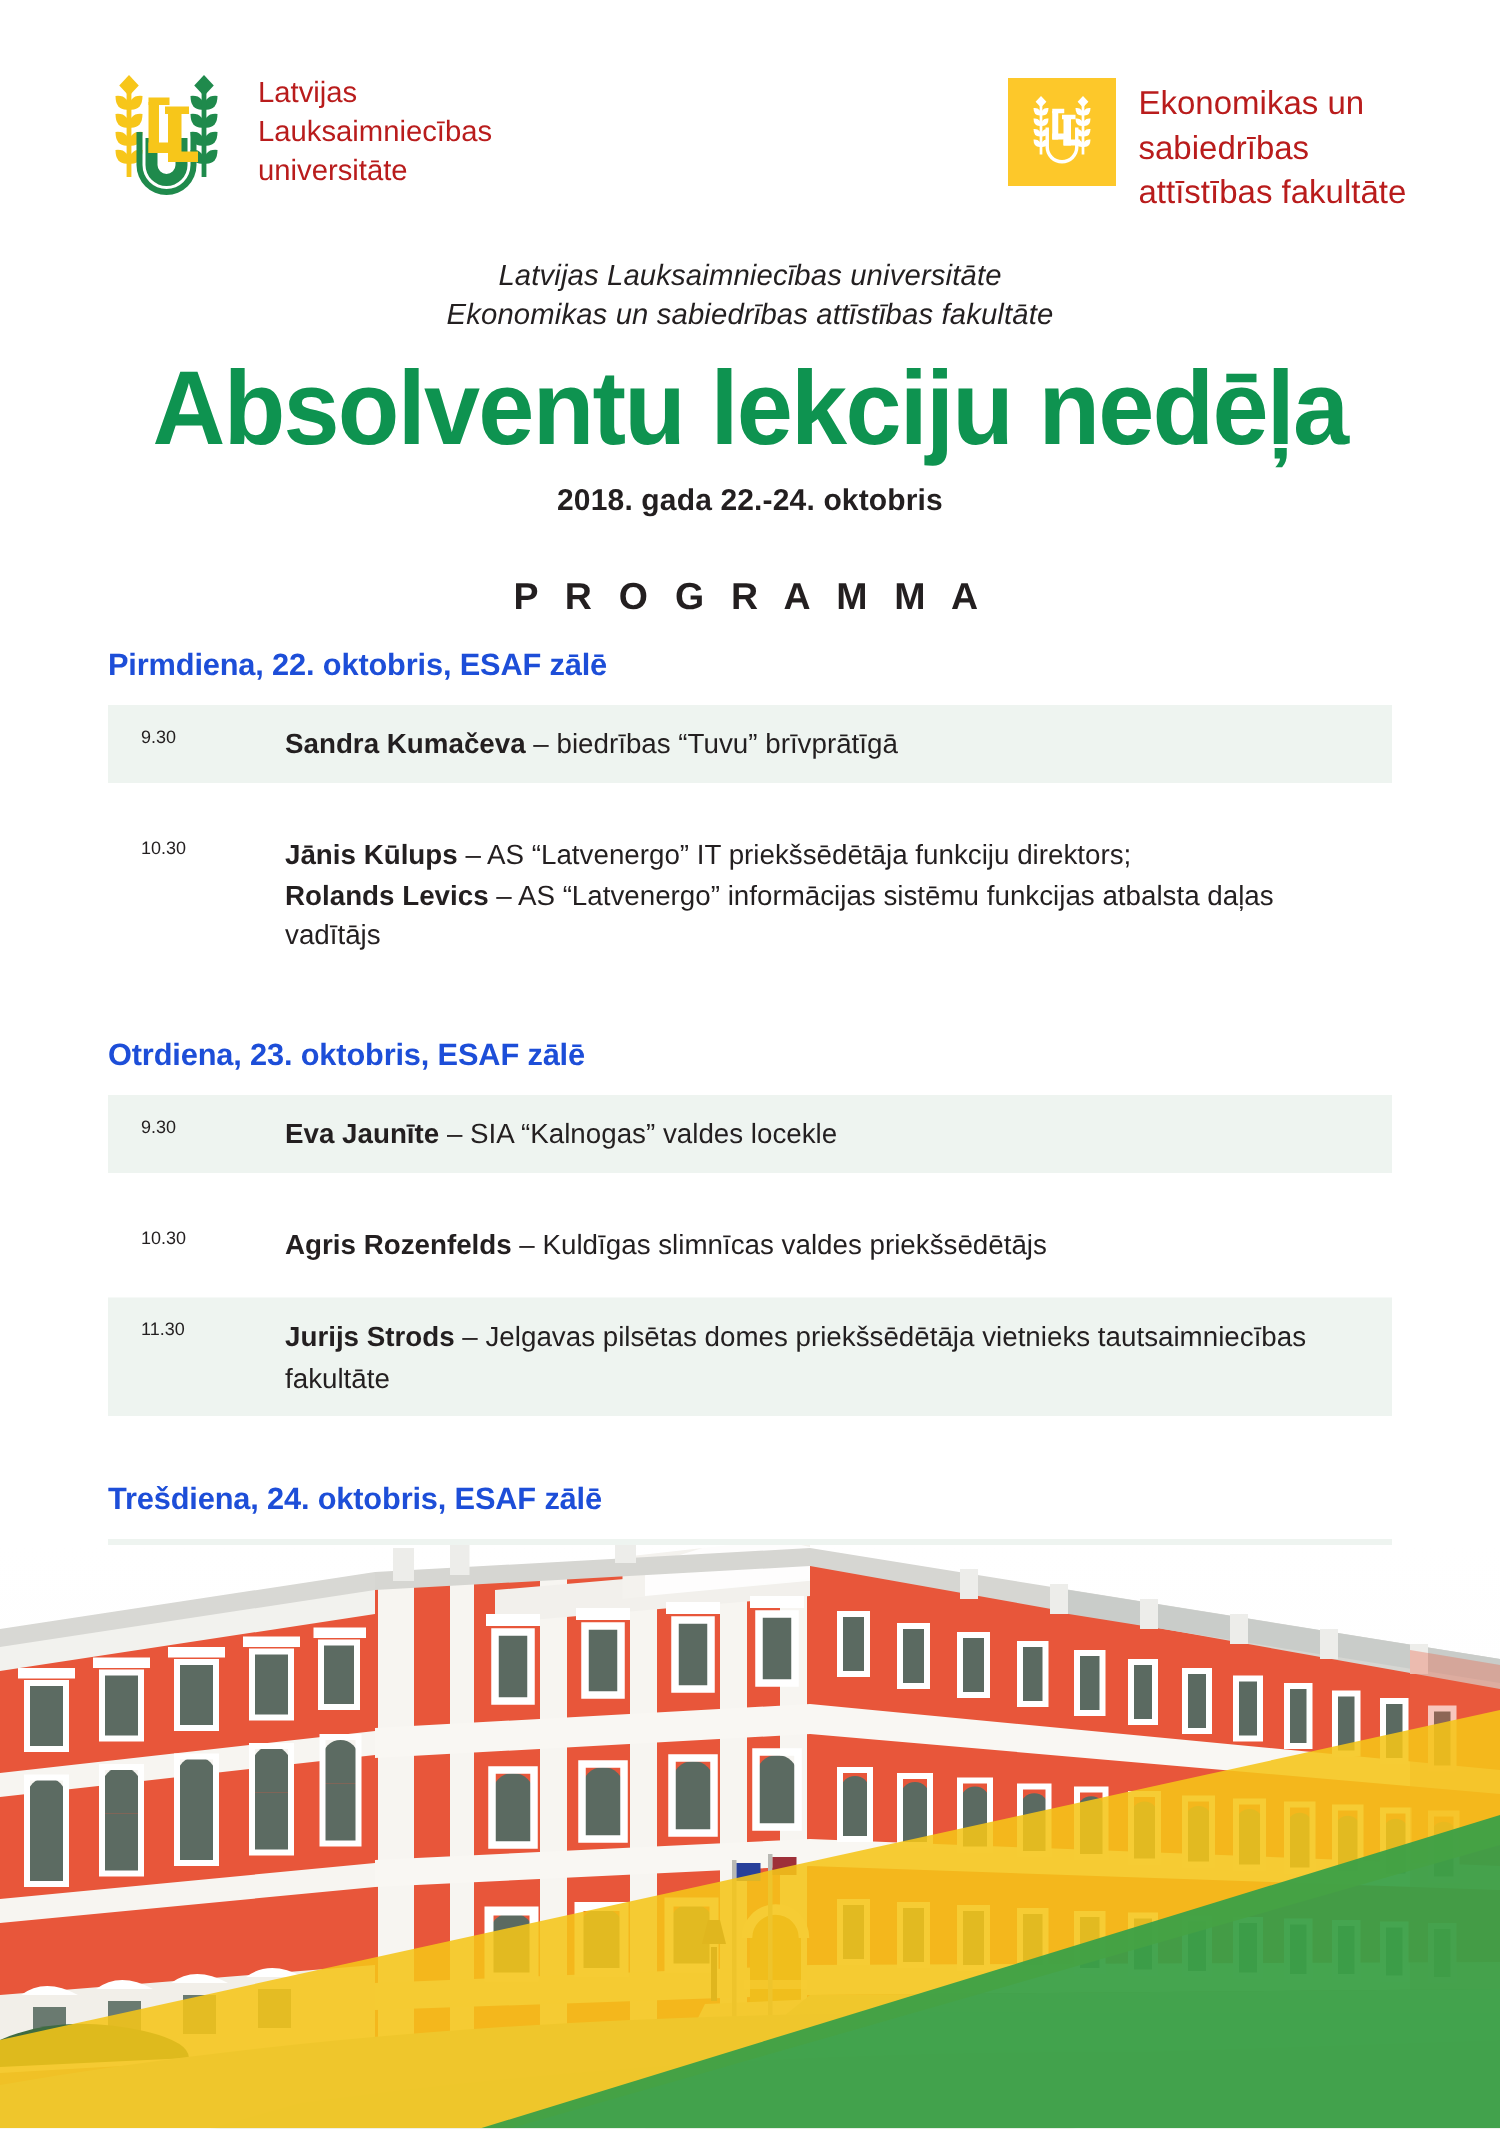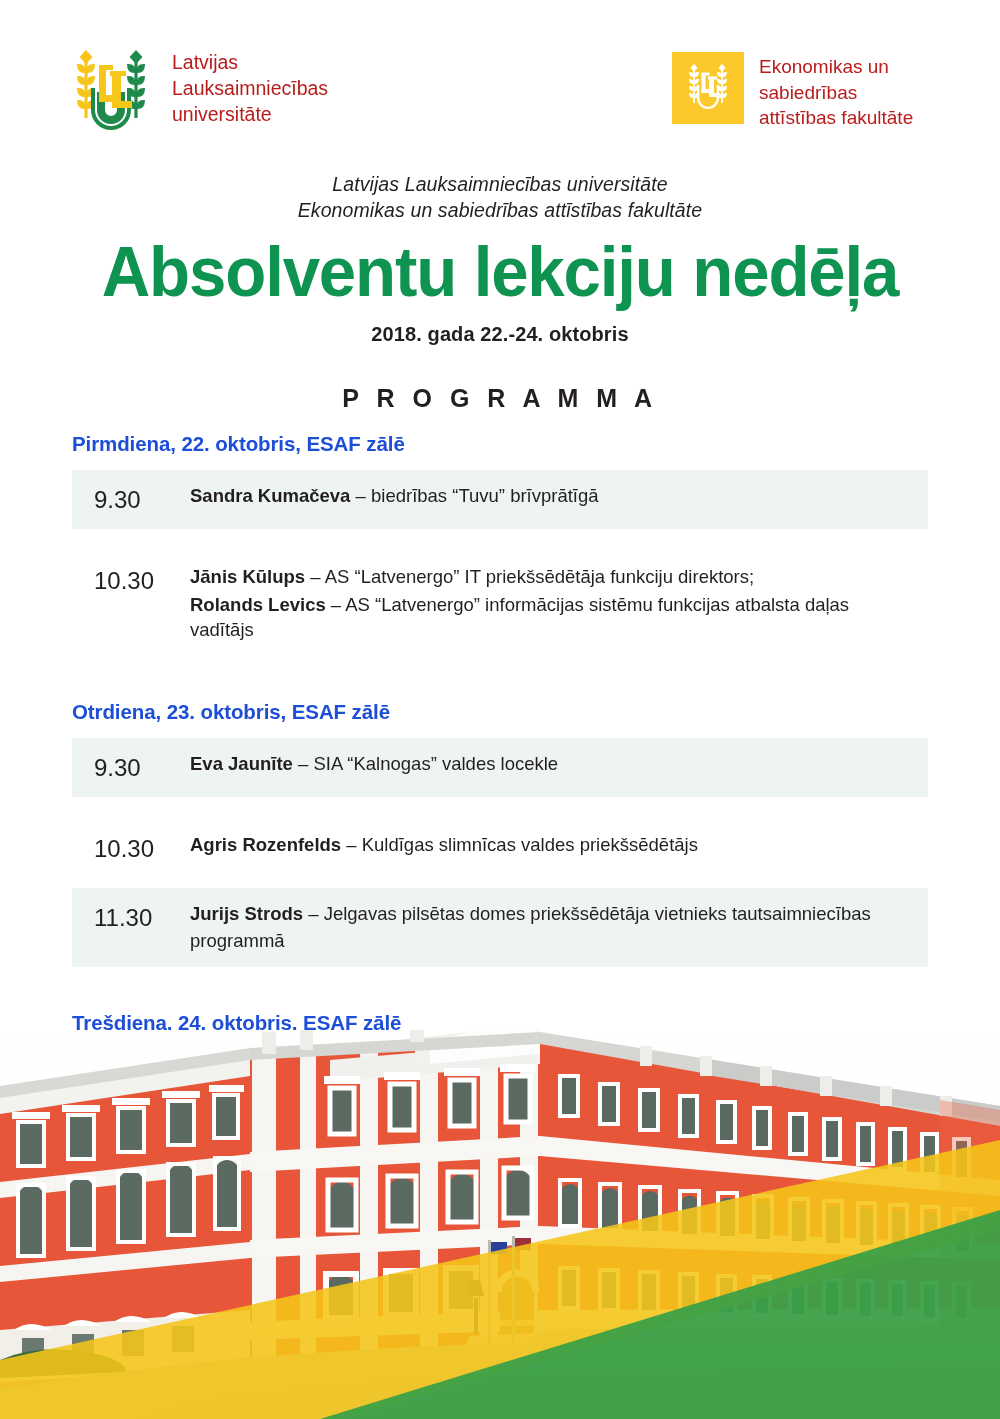--- a/index.html
+++ b/index.html
@@ -41,21 +41,21 @@
     margin-left: 18px;
     font-size: 19.5px;
     line-height: 1.33;
     color: #b91c1c;
     font-family: "Liberation Sans", sans-serif;
     padding-top: 6px;
     white-space: pre-line;
   }
   .logo-text-esaf {
     margin-left: 15px;
-    font-size: 19px;
+    font-size: 22px;
     line-height: 1.35;
     padding-top: 2px;
   }
 
   
   .title-block {
     position: absolute;
     top: 172px; left: 0; right: 0;
     text-align: center;
   }
@@ -112,21 +112,21 @@
     padding: 13px 0 13px 0;
     font-size: 18.5px;
     line-height: 1.38;
   }
   .row.shaded { background: #eef4f0; }
   .row .time {
     width: 118px;
     flex: 0 0 118px;
     padding-left: 22px;
     color: #231f20;
-    font-size: 24px;
+    font-size: 12px;
   }
   .row .desc { flex: 1 1 auto; padding-right: 14px; }
   .desc .person { font-weight: bold; }
   .desc-line + .desc-line { margin-top: 2px; }
 
   .spacer-sm { height: 10px; }
   .spacer-md { height: 22px; }
   .spacer-lg { height: 36px; }
 
   
@@ -271,21 +271,21 @@
         <div class="time">10.30</div>
         <div class="desc">
           <div class="desc-line"><span class="person">Agris Rozenfelds</span><span> – Kuldīgas slimnīcas valdes priekšsēdētājs</span></div>
         </div>
       </div>
       <div class="spacer-sm"></div>
       <div class="row shaded">
         <div class="time">11.30</div>
         <div class="desc">
           <div class="desc-line"><span class="person">Jurijs Strods</span><span> – Jelgavas pilsētas domes priekšsēdētāja vietnieks tautsaimniecības</span></div>
-          <div class="desc-line"><span>programmā</span></div>
+          <div class="desc-line"><span>fakultāte</span></div>
         </div>
       </div>
       <div class="spacer-lg"></div>
     </div>
     <div class="day day-3">
       <div class="day-heading">Trešdiena, 24. oktobris, ESAF zālē</div>
       <div class="row shaded">
         <div class="time">9.30</div>
         <div class="desc">
           <div class="desc-line"><span class="person">Margarita Lāže</span><span> – SIA “Kanclers” interneta veikala vadītāja</span></div>

